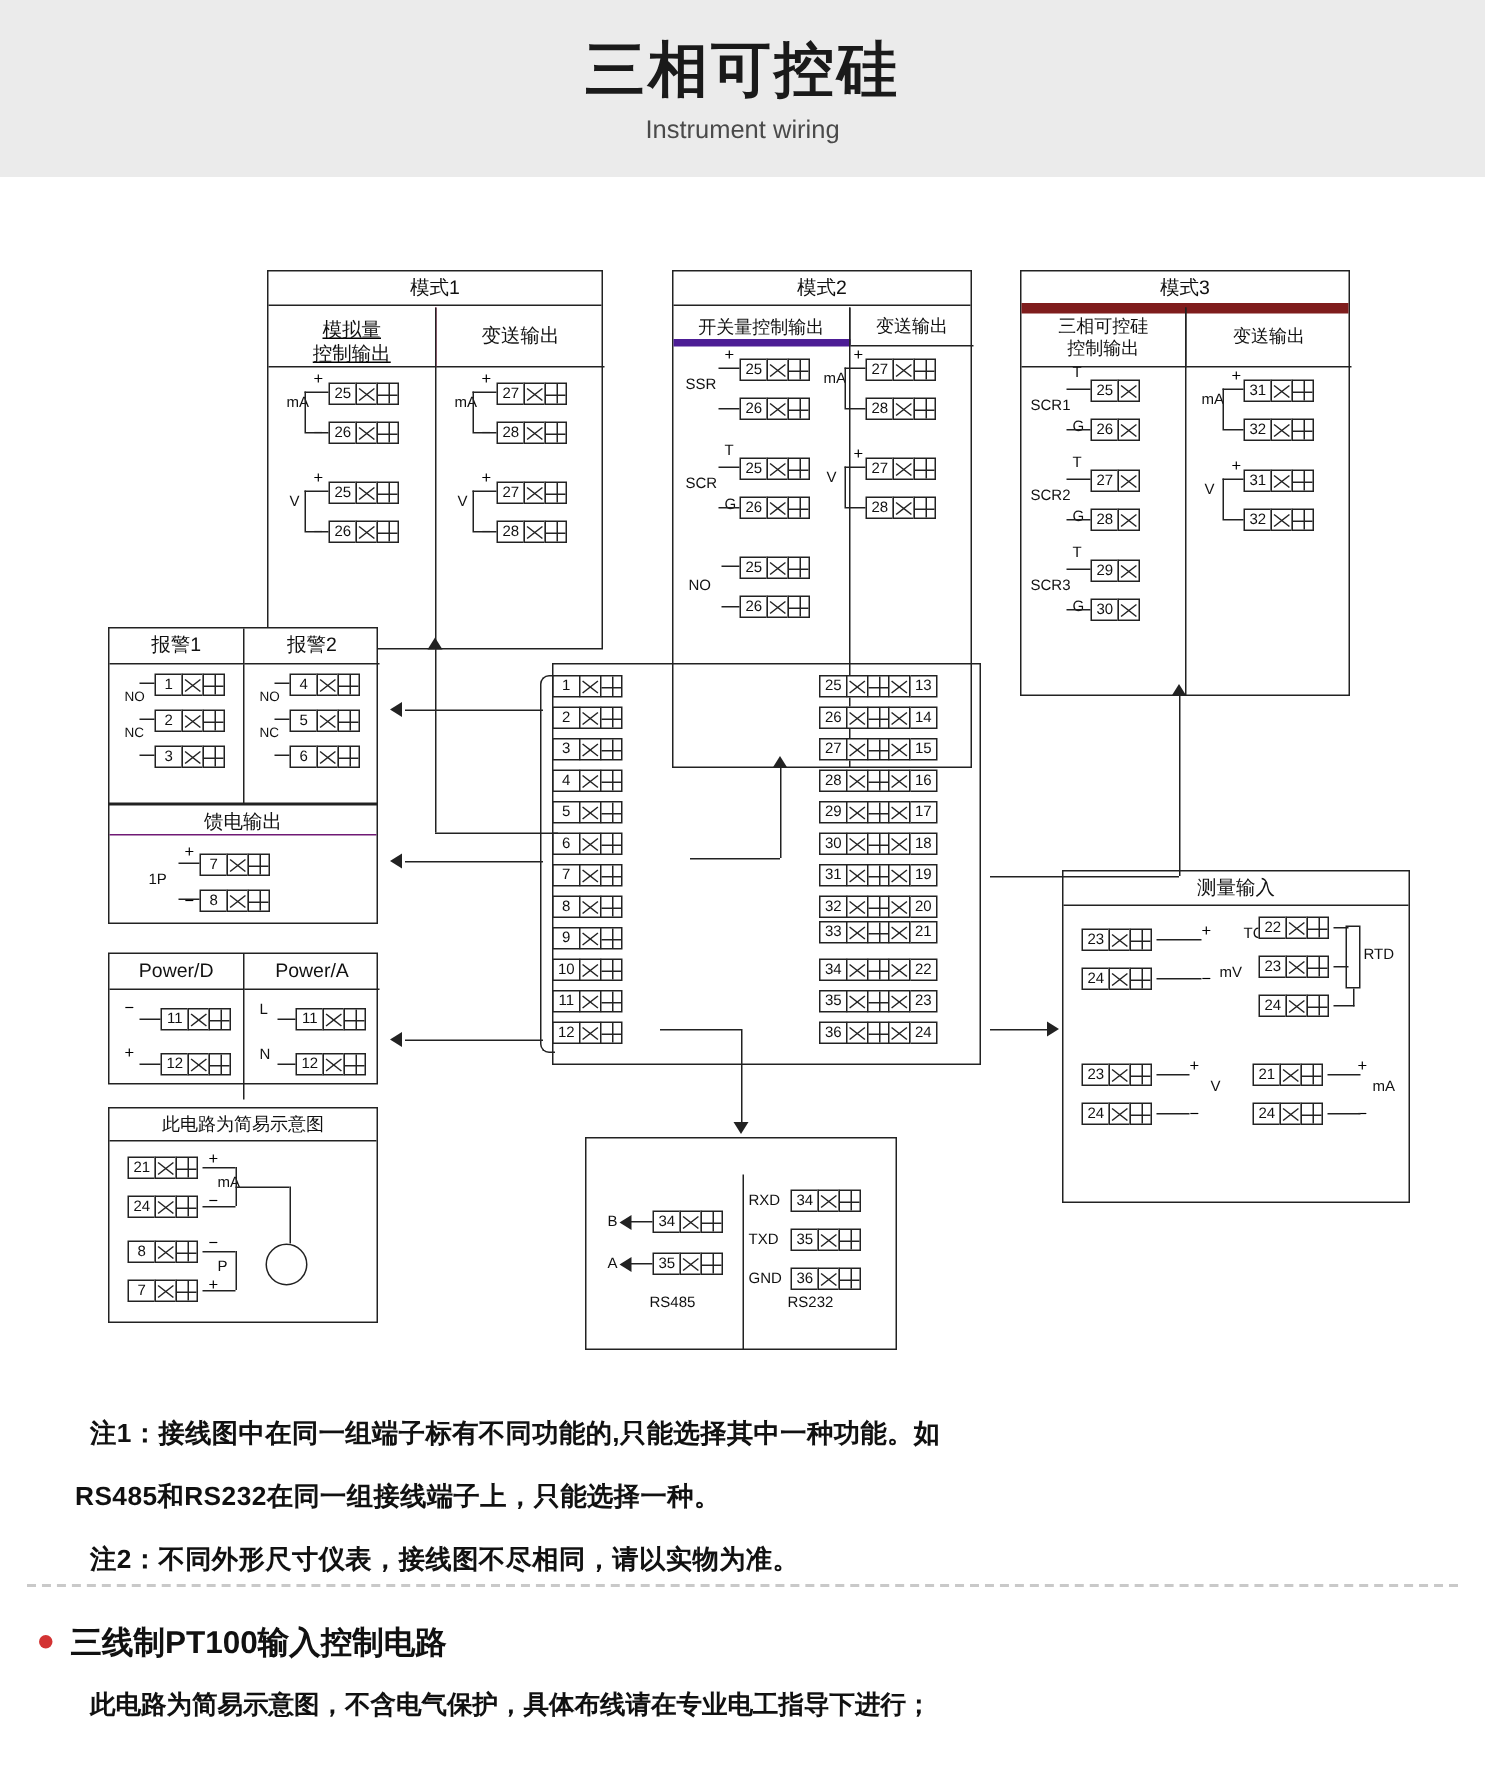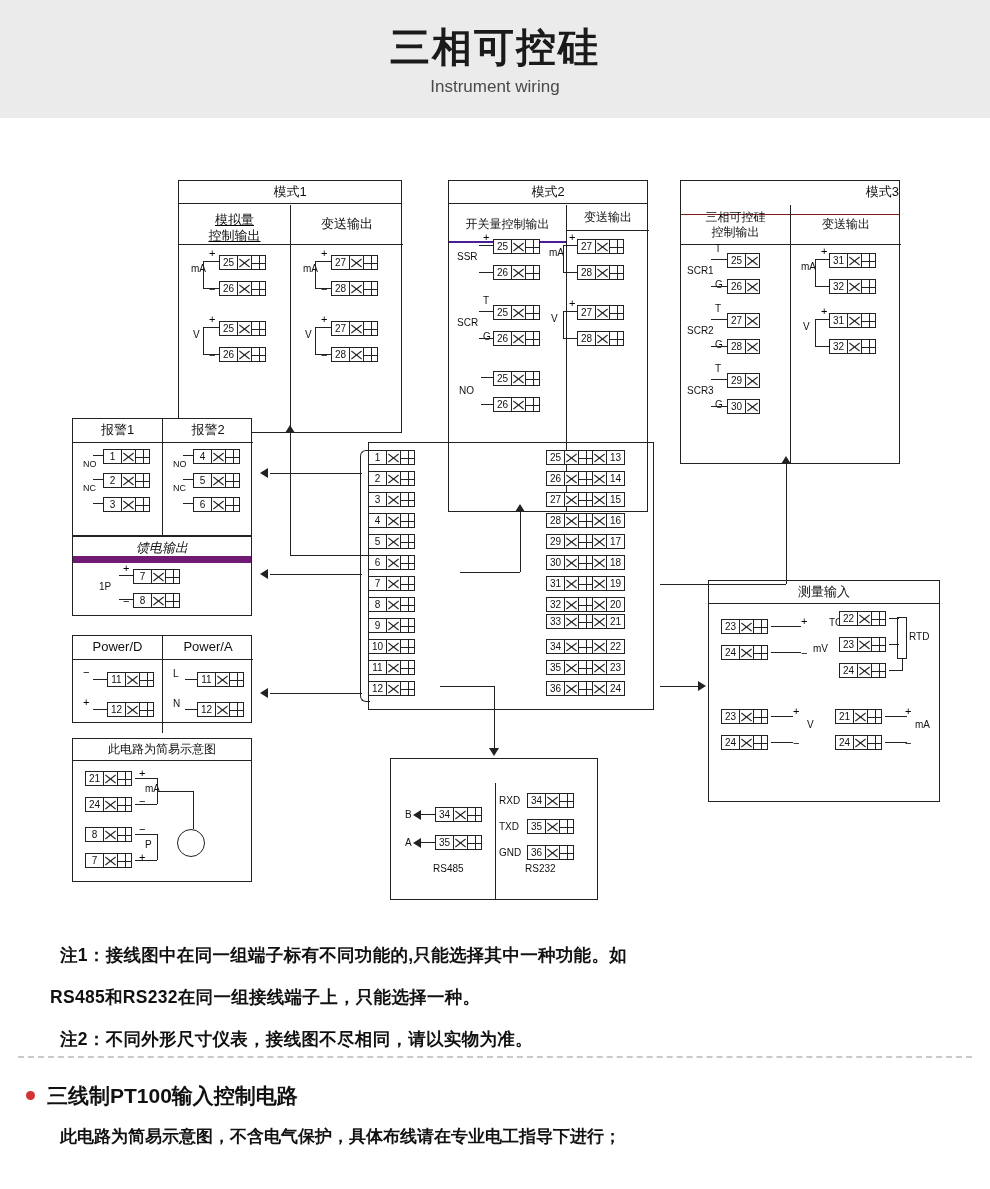--- a/index.html
+++ b/index.html
@@ -165,21 +165,21 @@
     <div class="lbl-s" style="position:absolute;left:126px;top:148px;">V</div>
     <div class="sign" style="position:absolute;left:142px;top:134px;">+</div>
     <div class="sign" style="position:absolute;left:142px;top:170px;">−</div>
     <div class="hline" style="left:136px;top:146px;width:16px;"></div>
     <div class="hline" style="left:136px;top:173px;width:16px;"></div>
     <div class="vline" style="left:136px;top:146px;height:27px;"></div>
   </div>
 
   <div class="box" style="left:448px;top:62px;width:200px;height:332px;">
     <div class="ttl" style="padding-top:3px;border-bottom:1px solid #222;padding-bottom:3px;">模式2</div>
-    <div style="position:absolute;left:0;top:36px;width:118px;height:26px;border-right:1px solid #222;border-bottom:2px solid #4c1d95;box-sizing:border-box;display:flex;align-items:flex-start;justify-content:center;">
+    <div style="position:absolute;left:0;top:24px;width:118px;height:26px;border-right:1px solid #222;border-bottom:5px solid #4c1d95;box-sizing:border-box;display:flex;align-items:flex-end;justify-content:center;">
       <div class="ttl" style="font-size:12px;">开关量控制输出</div>
     </div>
     <div style="position:absolute;left:118px;top:24px;width:82px;height:26px;border-bottom:1px solid #222;box-sizing:border-box;display:flex;align-items:center;justify-content:center;">
       <div class="ttl" style="font-size:12px;">变送输出</div>
     </div>
     <div class="vline" style="left:117px;top:24px;height:307px;"></div>
 
     <div class="term" style="left:44px;top:58px;">
       <div class="tnum">25</div>
         <div class="screw"></div>
@@ -252,21 +252,21 @@
         <div class="screwplain"></div>
     </div>
     <div class="lbl-s" style="position:absolute;left:102px;top:132px;">V</div>
     <div class="sign" style="position:absolute;left:120px;top:118px;">+</div>
     <div class="hline" style="left:114px;top:130px;width:14px;"></div>
     <div class="hline" style="left:114px;top:157px;width:14px;"></div>
     <div class="vline" style="left:114px;top:130px;height:27px;"></div>
   </div>
 
   <div class="box" style="left:680px;top:62px;width:220px;height:284px;">
-    <div class="ttl" style="padding-top:3px;border-bottom:1px solid #7f1d1d;padding-bottom:14px;text-align:right;">模式3</div>
+    <div class="ttl" style="padding-top:3px;border-bottom:7px solid #7f1d1d;padding-bottom:2px;">模式3</div>
     <div style="position:absolute;left:0;top:24px;width:110px;height:40px;border-right:1px solid #222;border-bottom:1px solid #222;box-sizing:border-box;display:flex;align-items:center;justify-content:center;">
       <div class="ttl" style="font-size:12px;">
         <span>三相可控硅</span><br><span>控制输出</span>
       </div>
     </div>
     <div style="position:absolute;left:110px;top:24px;width:110px;height:40px;border-bottom:1px solid #222;box-sizing:border-box;display:flex;align-items:center;justify-content:center;">
       <div class="ttl" style="font-size:12px;">变送输出</div>
     </div>
     <div class="vline" style="left:109px;top:24px;height:259px;"></div>
 
@@ -391,21 +391,21 @@
         <div class="screwplain"></div>
     </div>
     <div class="lbl-s" style="position:absolute;left:100px;top:40px;font-size:9px;">NO</div>
     <div class="lbl-s" style="position:absolute;left:100px;top:64px;font-size:9px;">NC</div>
     <div class="hline" style="left:110px;top:36px;width:10px;"></div>
     <div class="hline" style="left:110px;top:60px;width:10px;"></div>
     <div class="hline" style="left:110px;top:84px;width:10px;"></div>
   </div>
 
   <div class="box" style="left:72px;top:418px;width:180px;height:80px;">
-    <div class="ttl" style="padding-top:3px;border-bottom:7px solid #701a75;padding-bottom:0;font-style:italic;">馈电输出</div>
+    <div class="ttl" style="padding-top:3px;border-bottom:1px solid #701a75;padding-bottom:0;">馈电输出</div>
     <div class="term" style="left:60px;top:32px;">
       <div class="tnum">7</div>
         <div class="screw"></div>
         <div class="screwplain"></div>
     </div>
     <div class="term" style="left:60px;top:56px;">
       <div class="tnum">8</div>
         <div class="screw"></div>
         <div class="screwplain"></div>
     </div>

